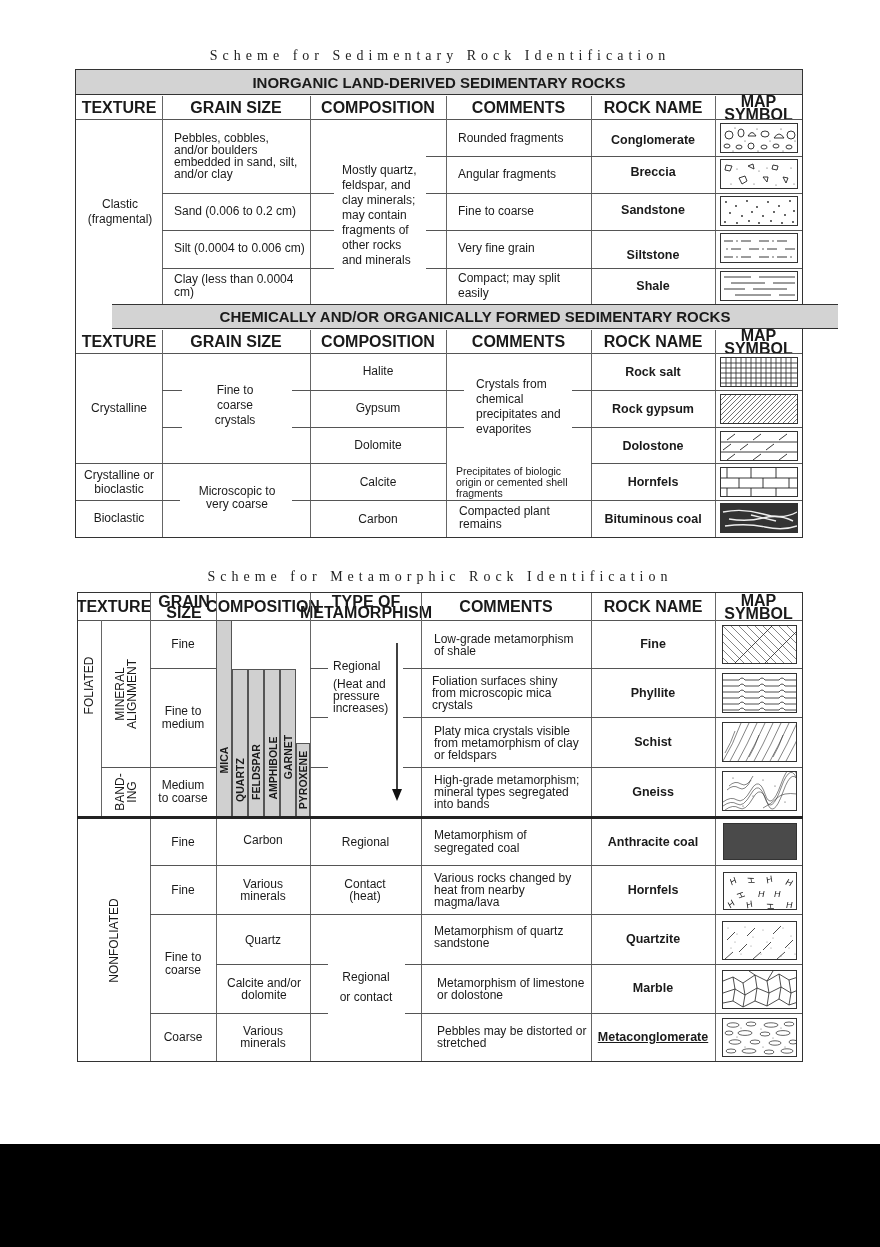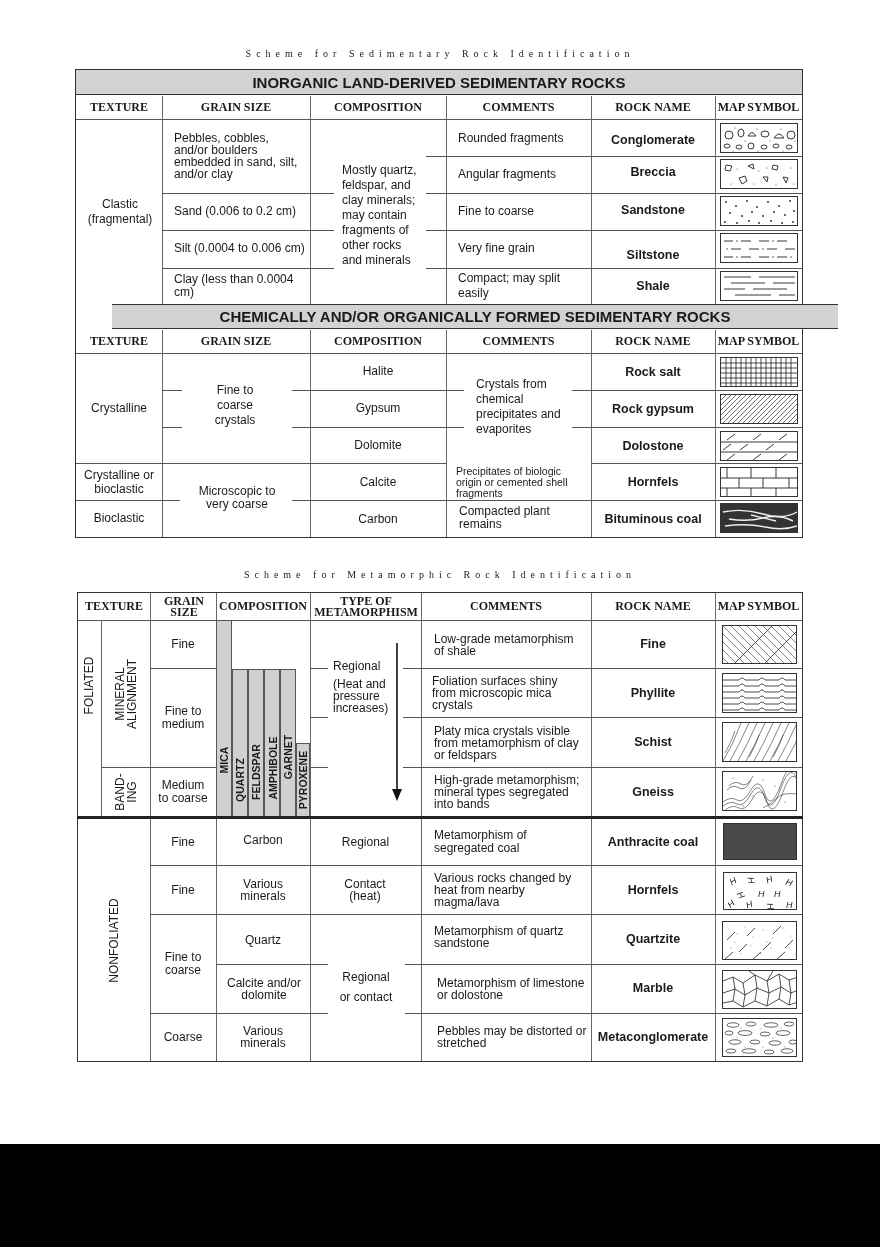--- a/index.html
+++ b/index.html
@@ -1,24 +1,24 @@
 <!DOCTYPE html>
 <html><head>
 <meta charset="utf-8">
 <style>
   html, body { margin:0; padding:0; }
   body { width:880px; height:1247px; background:#fff; position:relative; overflow:hidden; font-family:"Liberation Sans", sans-serif; color:#1a1a1a; }
   .abs { position:absolute; }
-  .scheme-title { position:absolute; left:0; width:880px; text-align:center; font-family:"Liberation Serif", serif; font-size:10px; letter-spacing:5px; color:#222; }
+  .scheme-title { position:absolute; left:0; width:880px; text-align:center; font-family:"Liberation Serif", serif; font-size:14px; letter-spacing:5px; color:#222; }
   .box { position:absolute; box-sizing:border-box; }
   .hl { position:absolute; height:0; border-top:1px solid #555; }
   .vl { position:absolute; width:0; border-left:1px solid #666; }
   .cell { position:absolute; display:flex; align-items:center; justify-content:center; text-align:center; font-size:12px; line-height:13px; box-sizing:border-box; }
   .left { justify-content:flex-start; text-align:left; }
-  .hdr { font-weight:bold; font-size:12px;font-family:Liberation Serif, serif; }
+  .hdr { font-weight:bold; font-size:16px; }
   .bold { font-weight:bold; font-size:12.5px; }
   .band { background:#d3d3d3; font-weight:bold; font-size:15px; }
   .sym { position:absolute; box-sizing:border-box; border:1.5px solid #333; background:#fff; overflow:hidden; }
   .vert { position:absolute; display:flex; align-items:center; justify-content:center; }
   .vert span { transform:rotate(-90deg); white-space:nowrap; font-size:12px; line-height:13px; text-align:center; }
   .mbar { position:absolute; background:#d0d0d0; border:1px solid #555; box-sizing:border-box; display:flex; align-items:flex-end; justify-content:center; }
   .mbar span { transform:rotate(-90deg); transform-origin:center; white-space:nowrap; font-weight:bold; font-size:10.5px; display:block; }
   .blackband { position:absolute; left:0; top:1144px; width:880px; height:103px; background:#000; }
 </style>
 </head>
@@ -622,21 +622,21 @@
         <path d="M58 16 L56 28"></path>
         <path d="M68 22 L66 34"></path>
         <path d="M26 0 L32 4"></path>
         <path d="M50 0 L44 10"></path>
       </g>
     </svg>
 </div>
 <div class="hl" style="left:421px; top:1013px; width:381px;"></div>
 
 <div class="cell left" style="left:437px; top:1014px; width:150px; height:46px; line-height:12px;">Pebbles may be distorted or stretched</div>
-<div class="cell bold" style="left:591px; top:1014px; width:124px; height:46px;">Metaconglomerate</div>
+<div class="cell bold" style="left:591px; top:1014px; width:124px; height:46px;text-decoration:underline;">Metaconglomerate</div>
 <div class="sym" style="left:722px; top:1018px; width:75px; height:39px;">
   <svg width="75" height="39" viewBox="0 0 75 39">
       <g stroke="#222" stroke-width="0.7" fill="none">
     <ellipse cx="10" cy="6" rx="6" ry="2.2"></ellipse>
         <ellipse cx="28" cy="5" rx="5" ry="2"></ellipse>
         <ellipse cx="48" cy="6" rx="7" ry="2.2"></ellipse>
         <ellipse cx="66" cy="5" rx="5" ry="2"></ellipse>
     <ellipse cx="6" cy="14" rx="4" ry="2"></ellipse>
         <ellipse cx="22" cy="14" rx="7" ry="2.4"></ellipse>
         <ellipse cx="42" cy="15" rx="5" ry="2"></ellipse>

